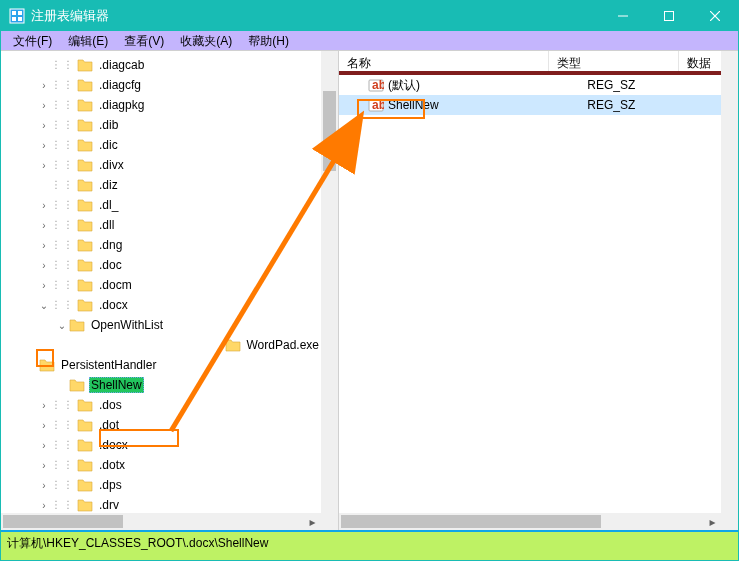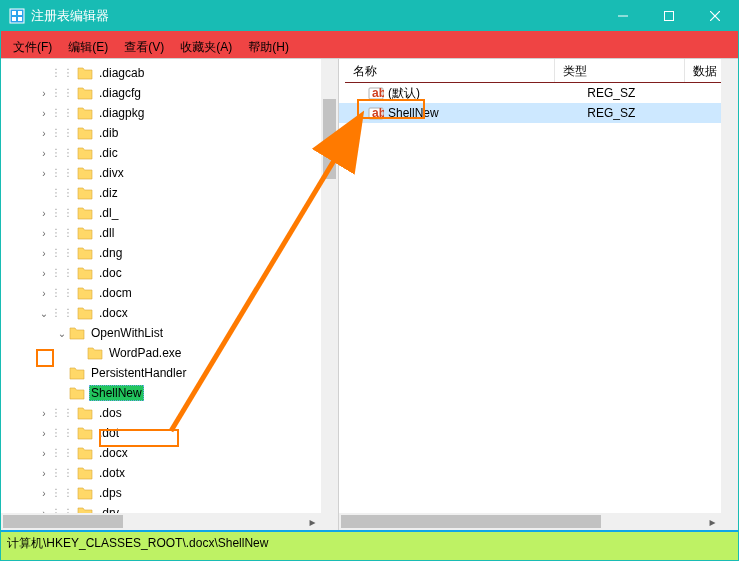--- a/index.html
+++ b/index.html
@@ -3,21 +3,21 @@
 <meta charset="utf-8">
 <style>
 * { margin: 0; padding: 0; box-sizing: border-box; font-family: "Microsoft YaHei", "Segoe UI", sans-serif; font-size: 12px; }
 body { width: 739px; height: 561px; background: #fff; display: flex; flex-direction: column; border: 1px solid #18bcb4; position: relative; overflow: hidden; }
 
 .titlebar { height: 30px; background: #18bcb4; display: flex; align-items: center; padding-left: 8px; color: #fff; }
 .titlebar .app-icon { width: 16px; height: 16px; margin-right: 6px; }
 .titlebar .title { flex: 1; font-size: 13px; }
 .titlebar .wbtn { width: 46px; height: 30px; display: flex; align-items: center; justify-content: center; cursor: pointer; }
 
-.menubar { height: 28px; background: #ef4444; border-bottom: 1px solid #d0d0d0; display: flex; align-items: flex-end; padding: 0 4px; }
+.menubar { height: 20px; background: #c4b5fd; border-bottom: 1px solid #d0d0d0; display: flex; align-items: flex-start; padding: 0 4px; }
 .menubar .mitem { padding: 2px 8px; cursor: pointer; }
 
 .work { flex: 1; display: flex; min-height: 0; }
 .pane-left { width: 338px; border-right: 1px solid #d0d0d0; display: flex; flex-direction: column; }
 .pane-right { flex: 1; display: flex; flex-direction: column; min-width: 0; }
 
 .tree-scroll { flex: 1; overflow: hidden; position: relative; padding-top: 4px; }
 .tree-scroll .vscroll { position: absolute; right: 0; top: 0; bottom: 17px; width: 17px; background: #f0f0f0; }
 .tree-scroll .vscroll .thumb { position: absolute; left: 2px; right: 2px; top: 40px; height: 80px; background: #c2c2c2; }
 .tree-scroll .hscroll { position: absolute; left: 0; right: 17px; bottom: 0; height: 17px; background: #f0f0f0; }
@@ -28,21 +28,21 @@
 
 .node { display: flex; align-items: center; height: 20px; white-space: nowrap; padding-right: 17px; }
 .twisty { width: 14px; text-align: center; color: #6a6a6a; cursor: pointer; font-size: 10px; }
 .twisty.none { visibility: hidden; }
 .dots { color: #a0a0a0; letter-spacing: 2px; margin: 0 2px 0 0; font-size: 10px; line-height: 10px; }
 .folder { width: 16px; height: 14px; margin-right: 4px; display:inline-block; }
 .label { padding: 1px 2px; }
 .label.sel { background: #22c55e; border: 1px dotted #6aa9e9; padding: 0 1px; }
 
 .listpane { flex: 1; overflow: hidden; position: relative; }
-.cols { height: 24px; display: flex; border-bottom: 1px solid #7f1d1d; background: #fff; margin-left: 6px; }
+.cols { height: 24px; display: flex; border-bottom: 4px solid #7f1d1d; background: #fff; }
 .cols .col { padding: 4px 8px; border-right: 1px solid #e5e5e5; cursor: pointer; }
 .cols .c1 { width: 210px; } .cols .c2 { width: 130px; } .cols .c3 { flex: 1; }
 .row { height: 20px; display: flex; align-items: center; }
 .row .cell { padding: 0 6px; overflow: hidden; white-space: nowrap; margin-left: 23px; }
 .row .c1 { width: 210px; display:flex; align-items:center; } .row .c2 { width: 130px; } .row .c3 { flex: 1; }
 .row.sel { background: #cde8ff; }
 .valico { width:16px; height:16px; margin-right:4px; flex:none; }
 
 .listpane .vscroll { position: absolute; right: 0; top: 0; bottom: 17px; width: 17px; background: #f0f0f0; }
 .listpane .hscroll { position: absolute; left: 0; right: 17px; bottom: 0; height: 17px; background: #f0f0f0; }
@@ -207,28 +207,28 @@
               </svg></span>
             <span class="label">.docx</span>
           </div>
           <div class="node" style="padding-left: 54px;">
             <span class="twisty">⌄</span>
             <span class="folder"><svg viewBox="0 0 16 14">
                 <path d="M1 2h5l1.5 2H15v9H1z" fill="#ffd868" stroke="#d8a93a" stroke-width="0.6"></path>
               </svg></span>
             <span class="label">OpenWithList</span>
           </div>
-          <div class="node" style="padding-left: 72px;">
+          <div class="node" style="padding-left: 72px; justify-content: flex-end;">
             <span class="twisty none">›</span>
             <span class="folder"><svg viewBox="0 0 16 14">
                 <path d="M1 2h5l1.5 2H15v9H1z" fill="#ffd868" stroke="#d8a93a" stroke-width="0.6"></path>
               </svg></span>
             <span class="label">WordPad.exe</span>
           </div>
-          <div class="node" style="padding-left: 54px;">
+          <div class="node" style="padding-left: 24px;">
             <span class="twisty none">›</span>
             <span class="folder"><svg viewBox="0 0 16 14">
                 <path d="M1 2h5l1.5 2H15v9H1z" fill="#ffd868" stroke="#d8a93a" stroke-width="0.6"></path>
               </svg></span>
             <span class="label">PersistentHandler</span>
           </div>
           <div class="node" style="padding-left: 54px;">
             <span class="twisty none">›</span>
             <span class="folder"><svg viewBox="0 0 16 14">
                 <path d="M1 2h5l1.5 2H15v9H1z" fill="#ffd868" stroke="#d8a93a" stroke-width="0.6"></path>

